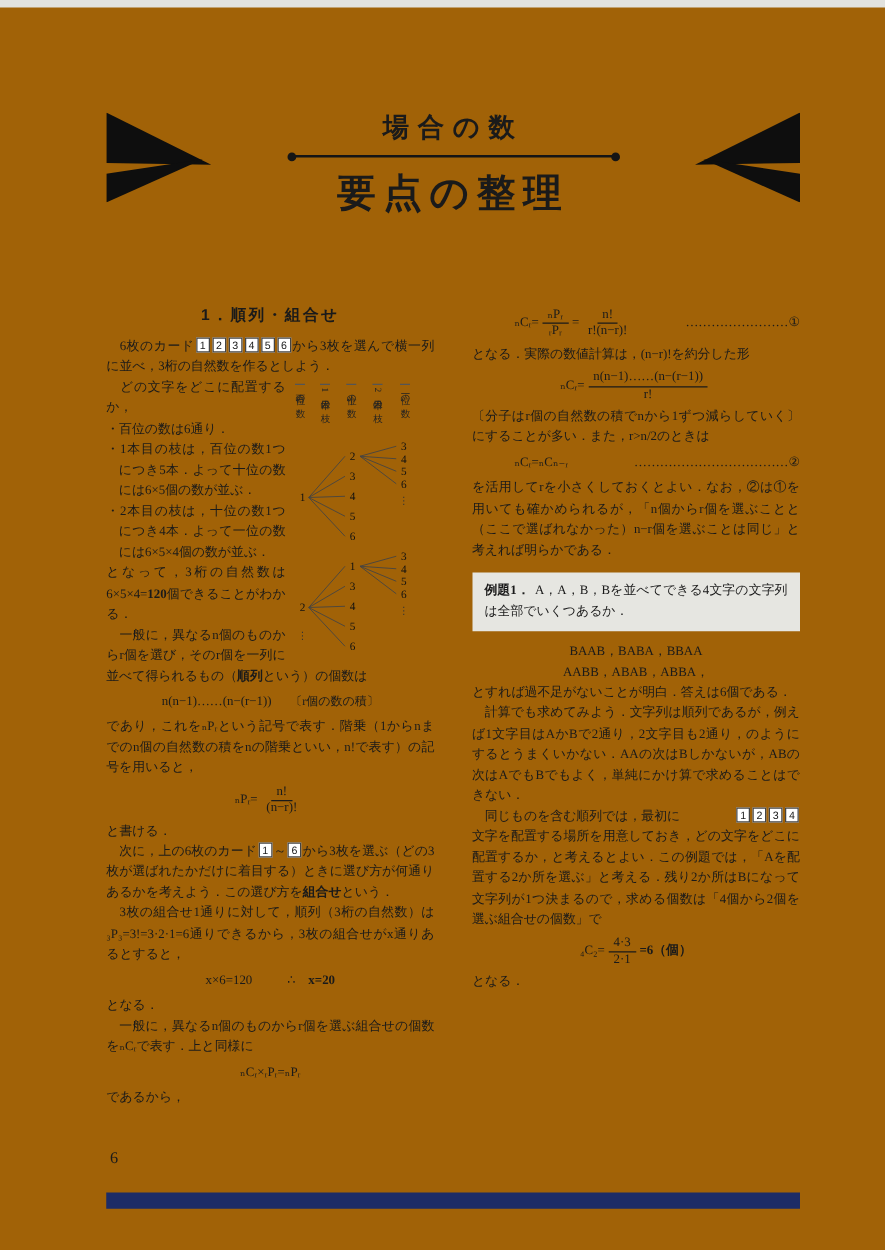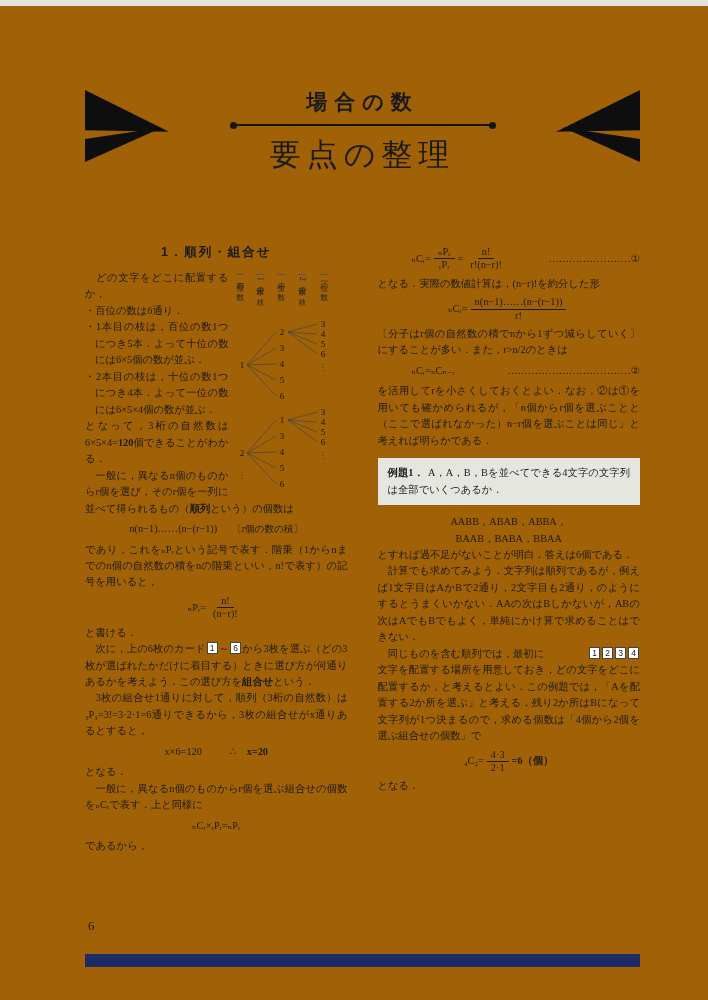--- a/index.html
+++ b/index.html
@@ -18,21 +18,21 @@
   .tri { position:absolute; inset:0; background:#0e0e0e; }
   .deco-left .t1 { clip-path:polygon(0 0, 100% 58%, 0 56%); }
   .deco-left .t2 { clip-path:polygon(0 68%, 92% 52%, 0 100%); }
   .deco-right .t1 { clip-path:polygon(100% 0, 0 58%, 100% 56%); }
   .deco-right .t2 { clip-path:polygon(100% 68%, 8% 52%, 100% 100%); }
   .titles { position:absolute; left:50%; top:2px; transform:translateX(-50%); width:274px; text-align:center; }
   .kicker { font-size:21px; font-weight:bold; letter-spacing:7px; }
   .rule { position:relative; height:2px; background:#151515; margin:8px 6px 8px; }
   .rule .dot { position:absolute; top:-2.5px; width:7px; height:7px; border-radius:50%; background:#151515; }
   .dot.l { left:-2px; } .dot.r { right:-2px; }
-  .title { font-size:31px; font-weight:normal; letter-spacing:6px; }
+  .title { font-size:31px; font-weight:bold; letter-spacing:6px; }
 
   
   .columns { position:absolute; top:236px; left:85px; right:68px; bottom:58px; display:flex; gap:30px; }
   .col { flex:1; min-width:0; font-size:10.3px; line-height:1.6; text-align:justify; }
   .col p { margin:0; }
   .sec-heading { font-family:"Liberation Sans","DejaVu Sans",sans-serif; font-size:12.5px; text-align:center; letter-spacing:2px; margin-bottom:8px; }
   .b { font-weight:bold; }
 
   
   .card {
@@ -103,20 +103,23 @@
       <span class="tri t1"></span>
       <span class="tri t2"></span>
     </div>
   </header>
 
   <main class="columns">
 
     <section class="col">
       <h2 class="sec-heading">1．順列・組合せ</h2>
 
+      <p class="para">
+        <span>　6枚のカード</span><span class="card">1</span><span class="card">2</span><span class="card">3</span><span class="card">4</span><span class="card">5</span><span class="card">6</span><span>から3枚を選んで横一列に並べ，3桁の自然数を作るとしよう．</span>
+      </p>
 
       <figure class="tree">
         <div class="tree-labels">
           <div class="tlabel" style="left:0px">百位の数</div>
           <div class="tlabel" style="left:20px">1本目の枝</div>
           <div class="tlabel" style="left:41px">十位の数</div>
           <div class="tlabel" style="left:62px">2本目の枝</div>
           <div class="tlabel" style="left:84px">一位の数</div>
         </div>
         <svg viewBox="0 0 108 174" width="108" height="174">
@@ -239,22 +242,22 @@
         <span class="leader">………………………………</span>
         <span class="f-ref">②</span>
       </div>
 
       <p>を活用してrを小さくしておくとよい．なお，②は①を用いても確かめられるが，「n個からr個を選ぶことと（ここで選ばれなかった）n−r個を選ぶことは同じ」と考えれば明らかである．</p>
 
       <div class="example-box">
         <span class="ex-label">例題1．</span><span>A，A，B，Bを並べてできる4文字の文字列は全部でいくつあるか．</span>
       </div>
 
+      <p class="center-line">BAAB，BABA，BBAA</p>
       <p class="center-line">AABB，ABAB，ABBA，</p>
-      <p class="center-line">BAAB，BABA，BBAA</p>
       <p>とすれば過不足がないことが明白．答えは6個である．</p>
       <p>　計算でも求めてみよう．文字列は順列であるが，例えば1文字目はAかBで2通り，2文字目も2通り，のようにするとうまくいかない．AAの次はBしかないが，ABの次はAでもBでもよく，単純にかけ算で求めることはできない．</p>
 
       <p class="with-cards">
         <span class="txt">　同じものを含む順列では，最初に</span>
         <span class="cards"><span class="card">1</span><span class="card">2</span><span class="card">3</span><span class="card">4</span></span>
       </p>
       <p>文字を配置する場所を用意しておき，どの文字をどこに配置するか，と考えるとよい．この例題では，「Aを配置する2か所を選ぶ」と考える．残り2か所はBになって文字列が1つ決まるので，求める個数は「4個から2個を選ぶ組合せの個数」で</p>
 
       <div class="disp-flex">

